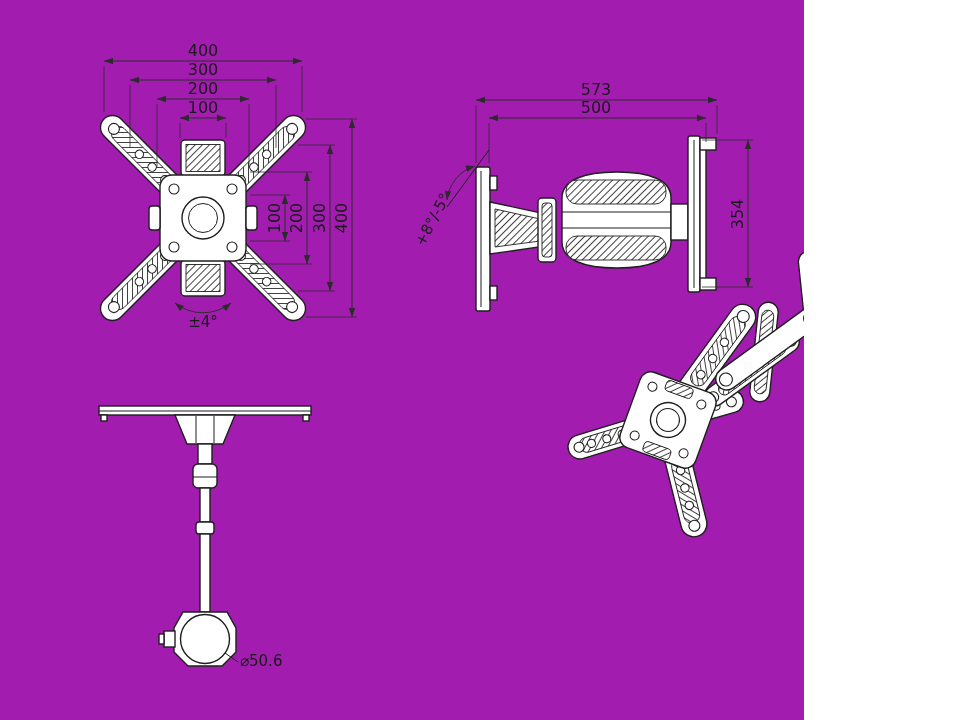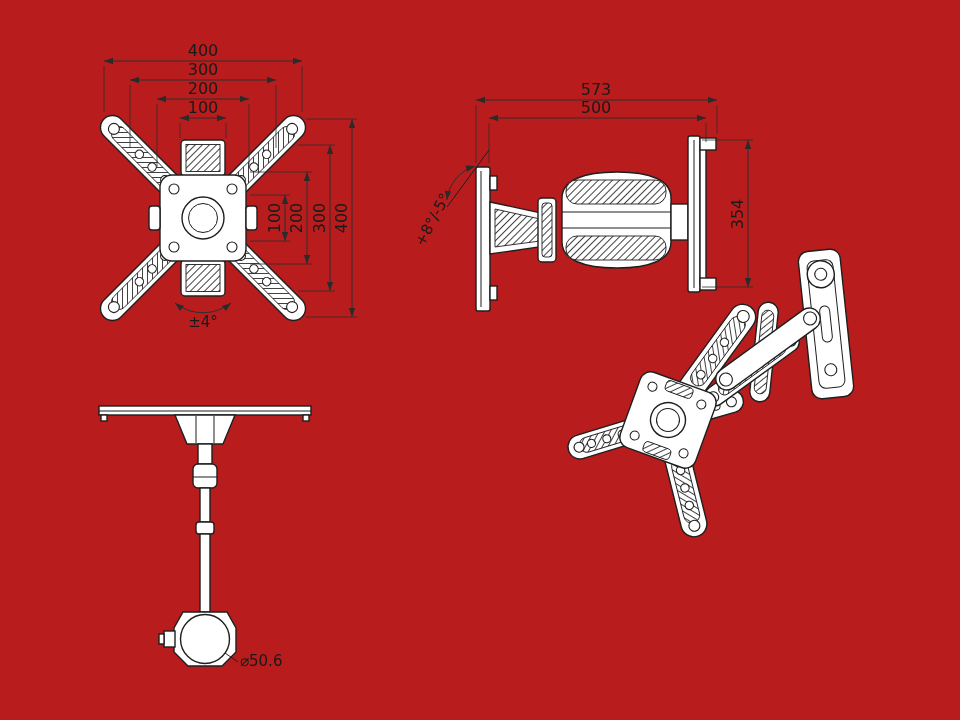--- a/index.html
+++ b/index.html
@@ -1,16 +1,16 @@
 <!DOCTYPE html>
 <html><head>
 <meta charset="utf-8">
 <style>
   html,body{margin:0;padding:0;background:#ffffff;}
-  .sheet{width:960px;height:720px;background:#b91c1c;position:relative;overflow:hidden;}
+  .sheet{width:804px;height:720px;background:#a21caf;position:relative;overflow:hidden;}
   svg{display:block;}
   .outline{fill:#ffffff;stroke:#1f1f1f;stroke-width:1.4;}
   .hatched{fill:url(#hatch);stroke:#1f1f1f;stroke-width:0.9;}
   .hole{fill:#ffffff;stroke:#1f1f1f;stroke-width:1.1;}
   .thin{fill:none;stroke:#1f1f1f;stroke-width:1;}
   .ext{stroke:#2e2e2e;stroke-width:0.8;fill:none;}
   .dim{stroke:#2e2e2e;stroke-width:1;fill:none;}
   .dim-text{font-family:"DejaVu Sans",sans-serif;font-size:16px;fill:#1a1a1a;}
   .dim-text-sm{font-family:"DejaVu Sans",sans-serif;font-size:15px;fill:#1a1a1a;}
 </style>

